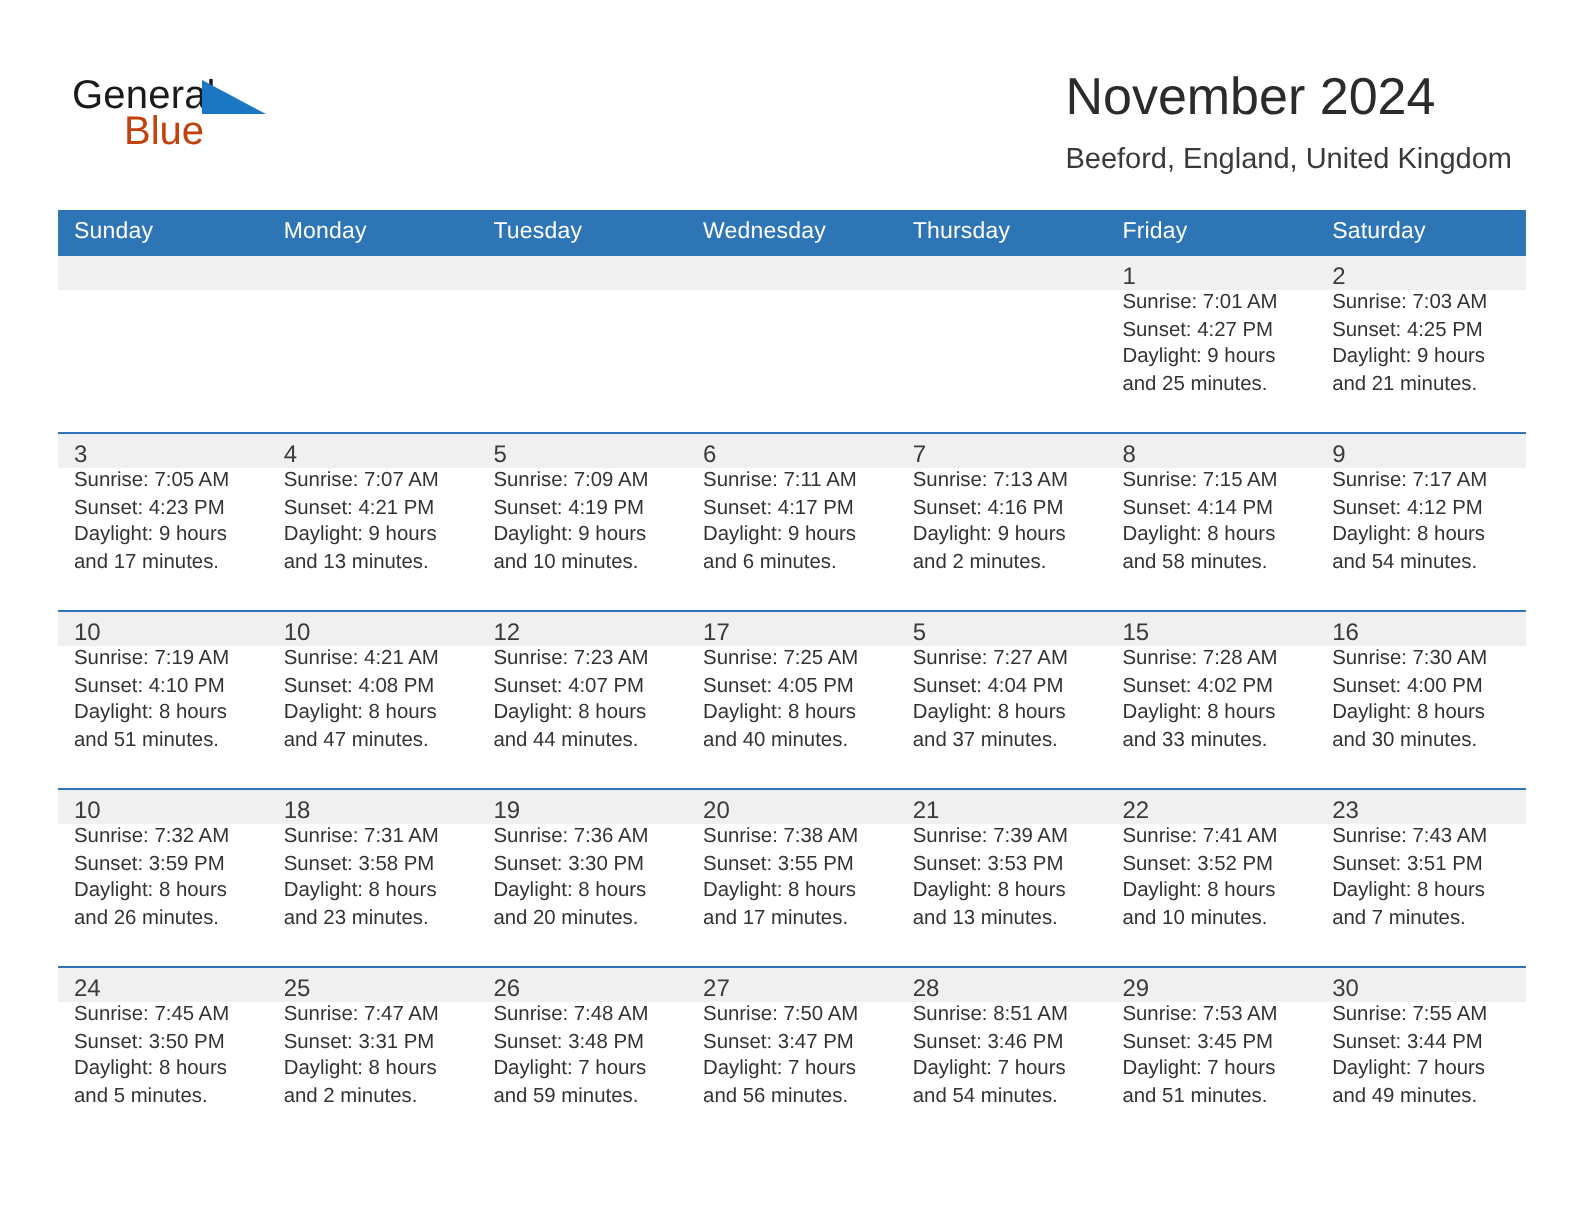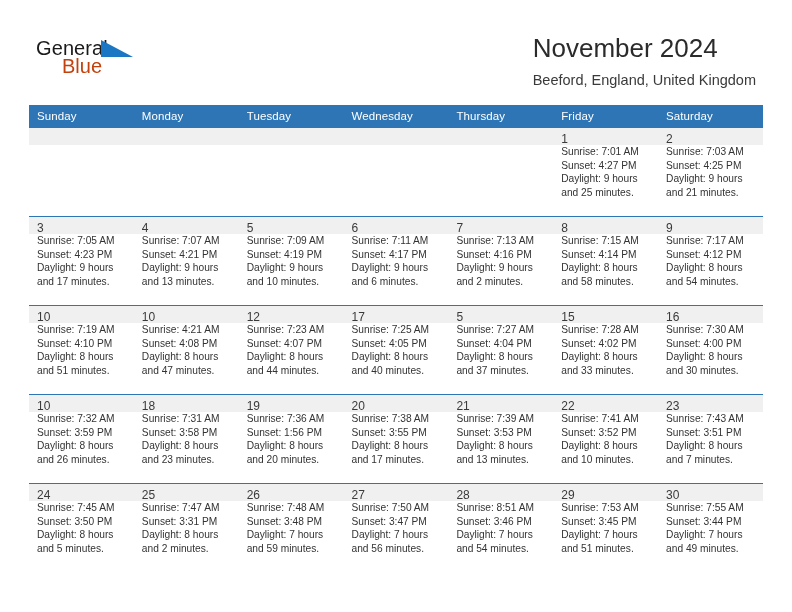--- a/index.html
+++ b/index.html
@@ -424,21 +424,21 @@
                 <div class="cell-line">Daylight: 8 hours</div>
                 <div class="cell-line">and 23 minutes.</div>
               </div>
             </div>
           </td>
           <td>
             <div class="cell">
               <div class="daynum-band"><span class="daynum">19</span></div>
               <div class="cell-body">
                 <div class="cell-line">Sunrise: 7:36 AM</div>
-                <div class="cell-line">Sunset: 1:56 PM</div>
+                <div class="cell-line">Sunset: 3:30 PM</div>
                 <div class="cell-line">Daylight: 8 hours</div>
                 <div class="cell-line">and 20 minutes.</div>
               </div>
             </div>
           </td>
           <td>
             <div class="cell">
               <div class="daynum-band"><span class="daynum">20</span></div>
               <div class="cell-body">
                 <div class="cell-line">Sunrise: 7:38 AM</div>

